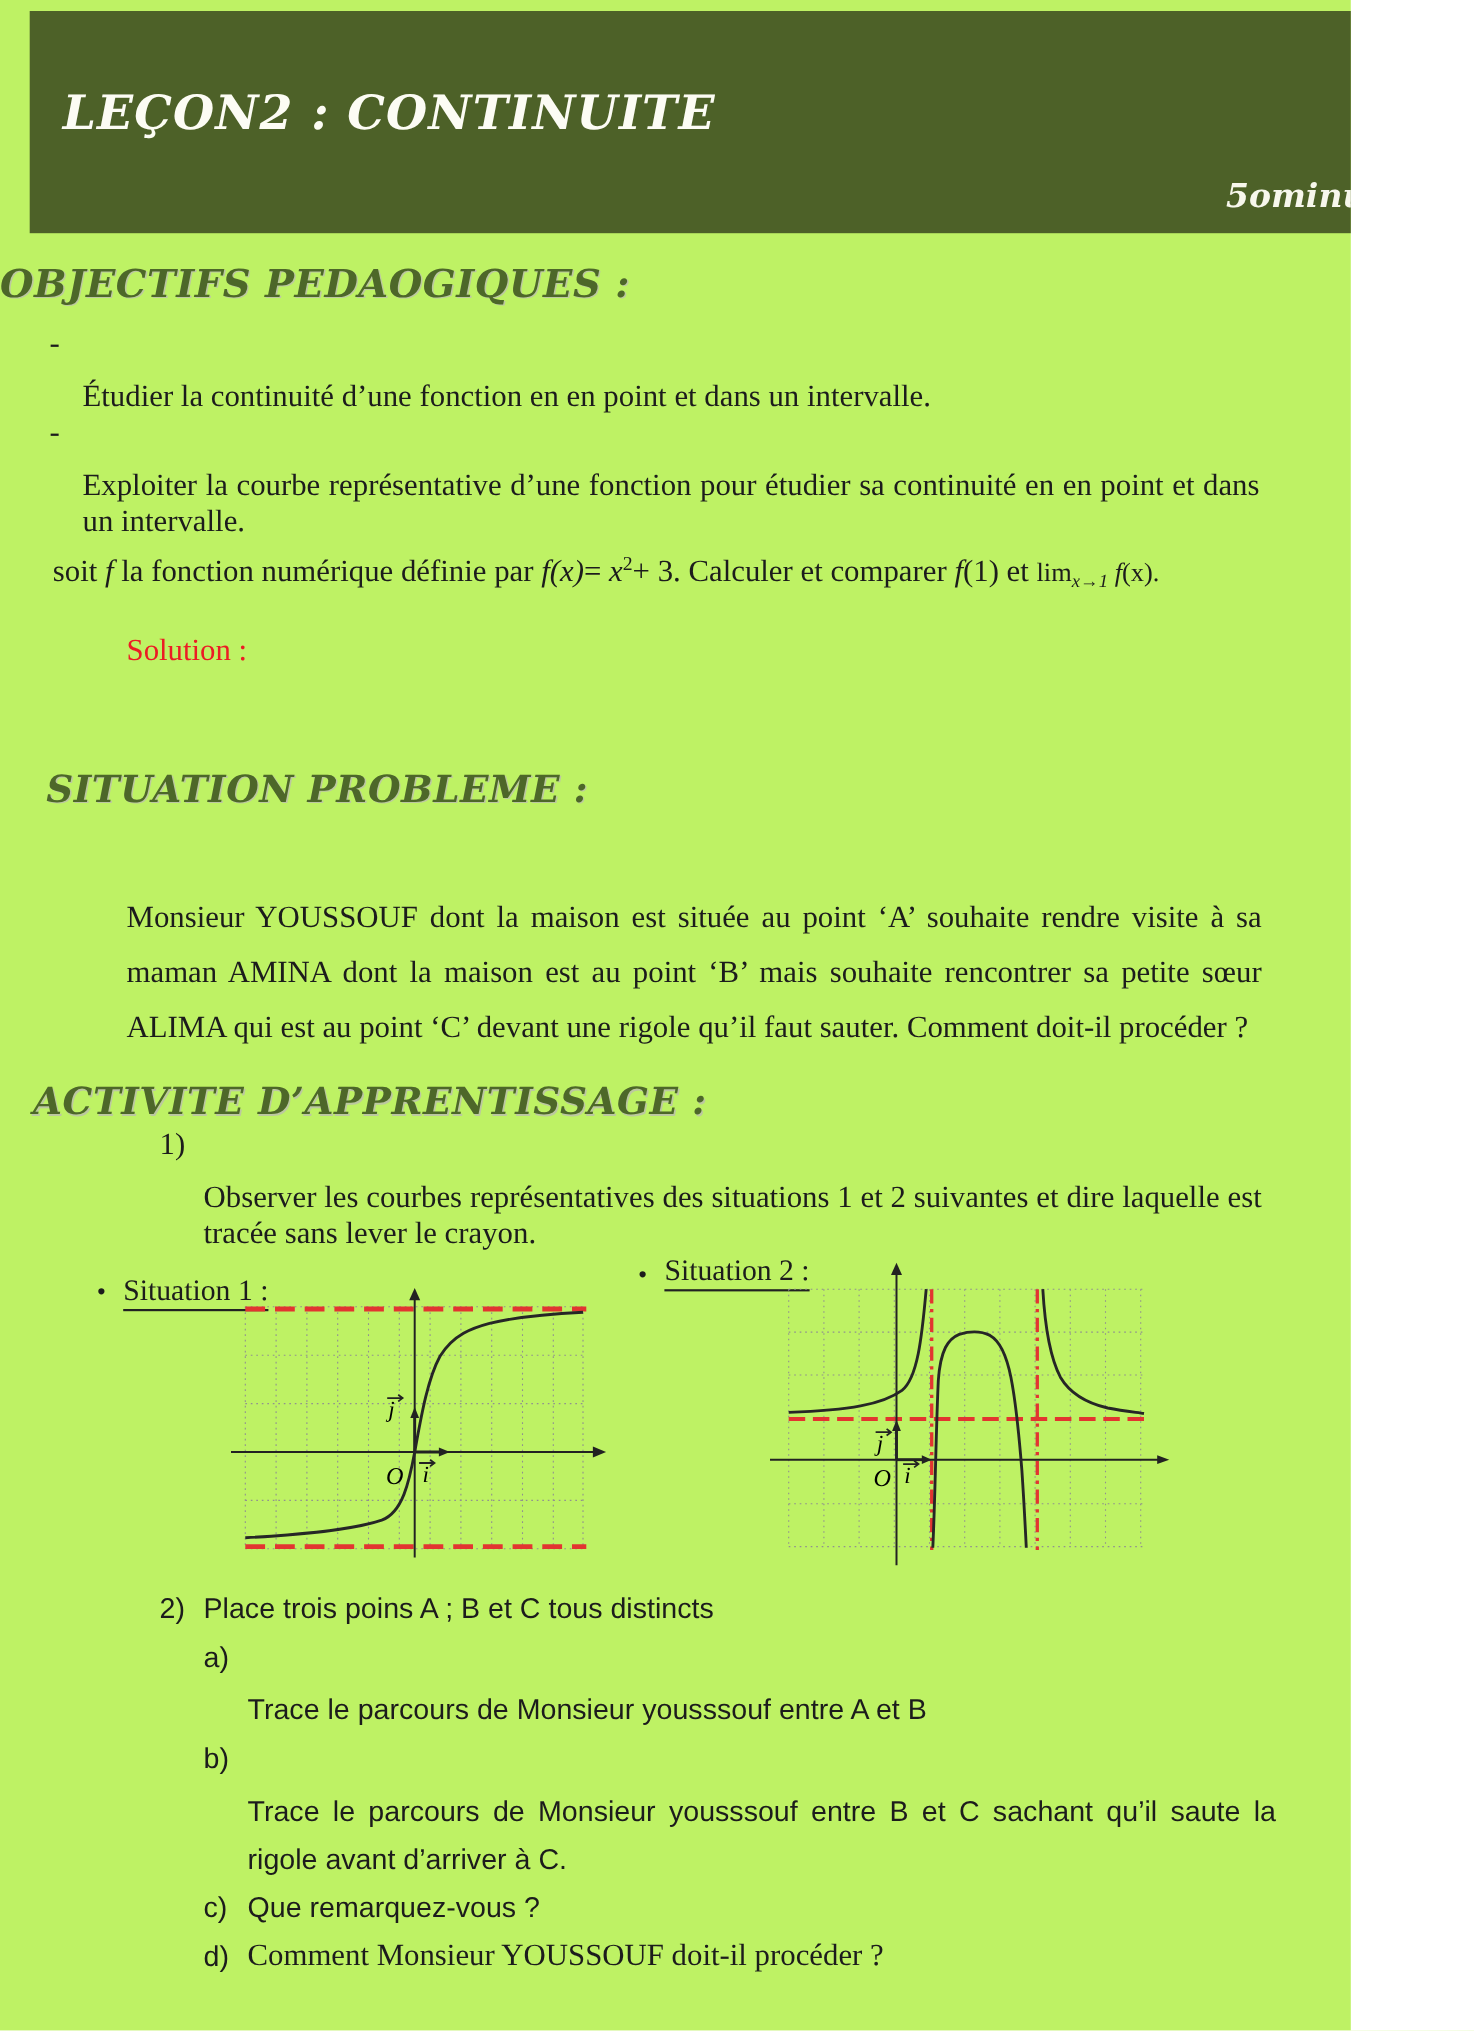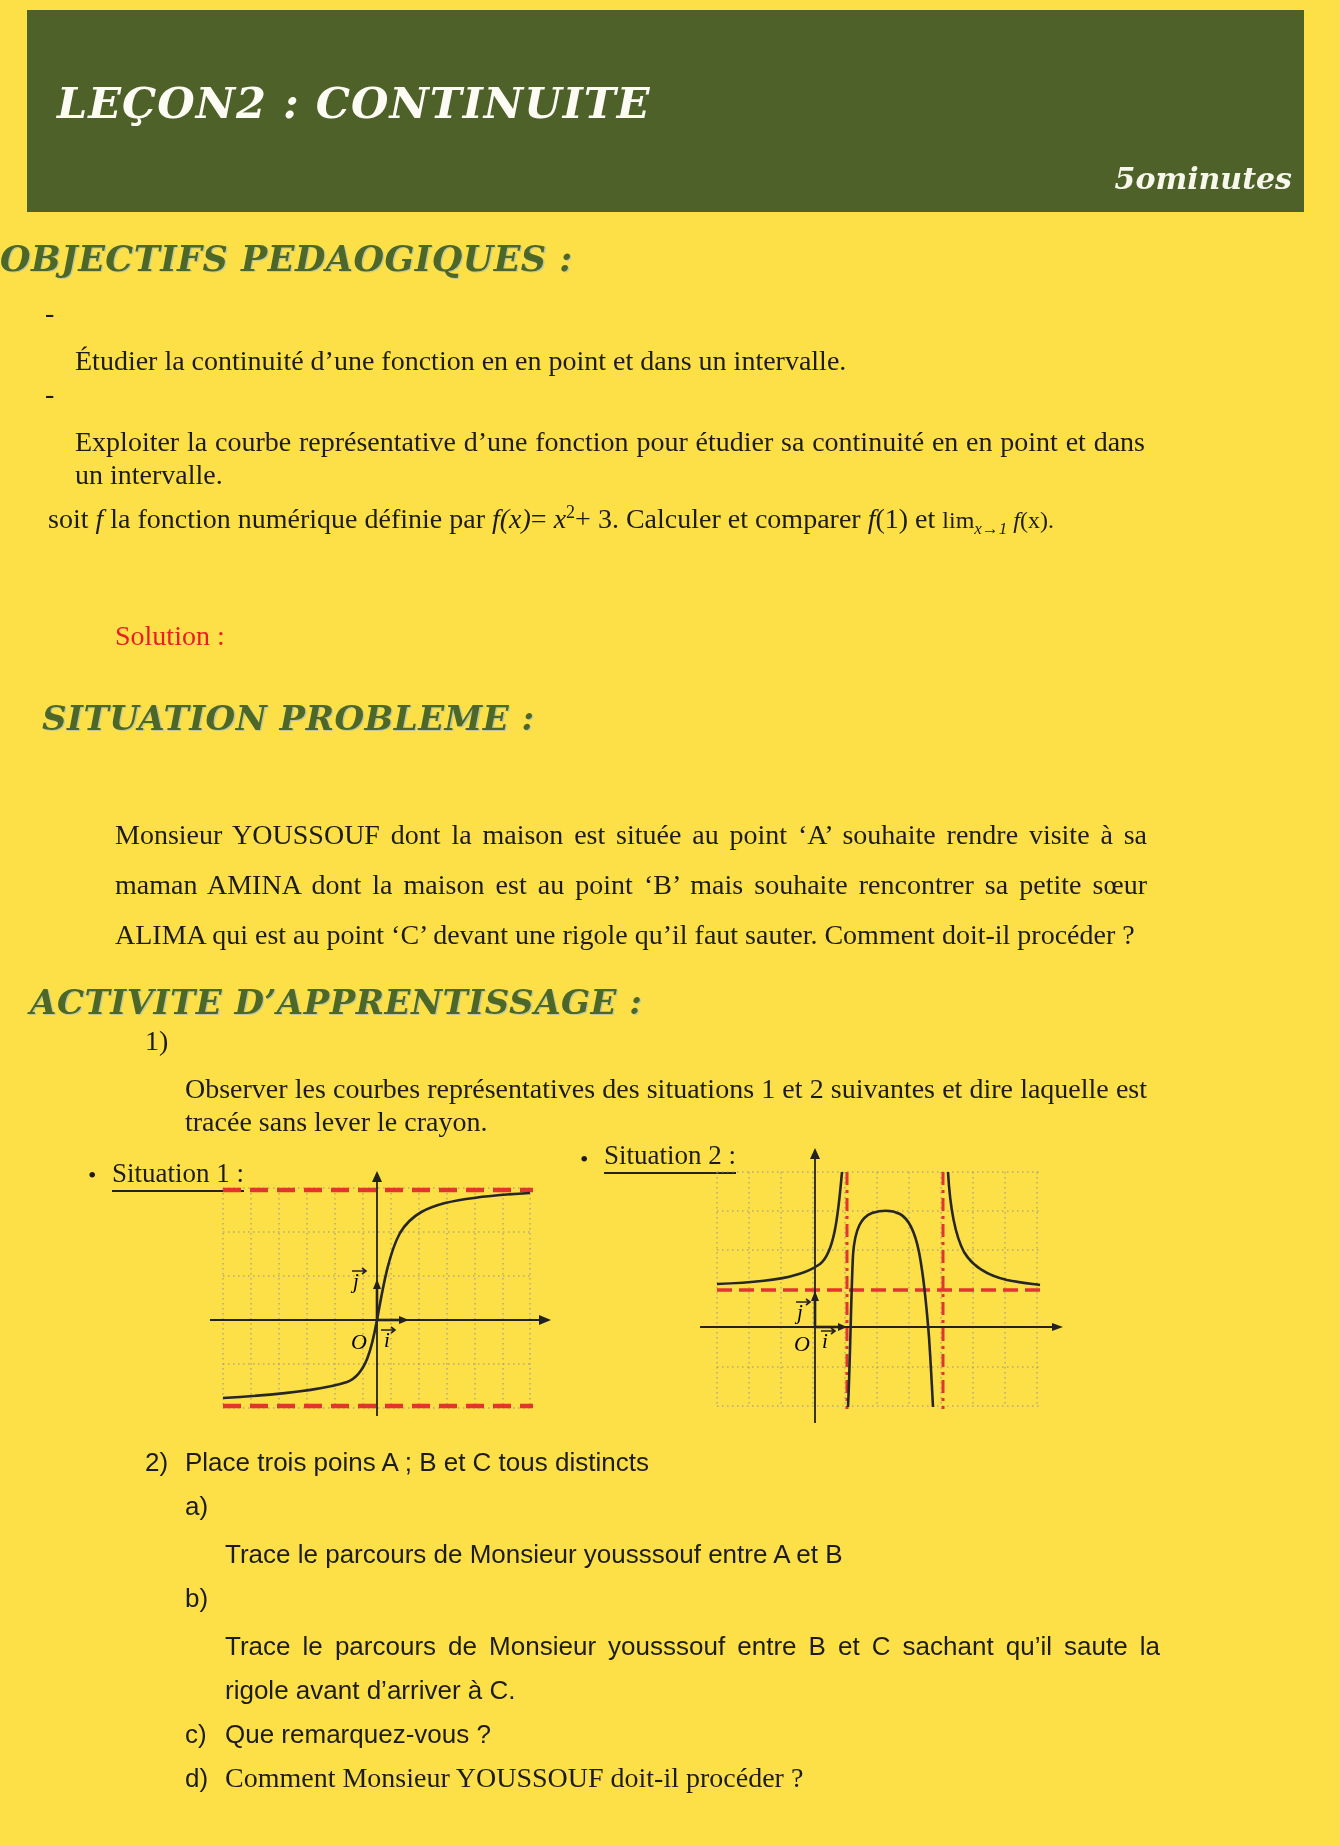--- a/index.html
+++ b/index.html
@@ -1,16 +1,16 @@
 <!DOCTYPE html>
 <html><head>
 <meta charset="utf-8">
 <style>
   html,body{margin:0;padding:0;background:#fff;}
-  #page{position:relative;width:1340px;height:1846px;background:#fde047;overflow:hidden;
+  #page{position:relative;width:1228px;height:1846px;background:#bef264;overflow:hidden;
         font-family:"Liberation Serif",serif;color:#1c1c1c;}
   .abs{position:absolute;}
   .script{font-family:"DejaVu Serif",serif;font-style:italic;font-weight:700;
           color:#4d6729;letter-spacing:.5px;text-shadow:1.3px 1.3px 0 #bcc8a0;}
   .banner{background:#4d6128;}
   .btitle{font-family:"DejaVu Serif",serif;font-style:italic;font-weight:700;
           color:#fcfcf4;letter-spacing:1px;}
   .bdur{font-family:"DejaVu Serif",serif;font-style:italic;font-weight:700;color:#f7f7ec;}
   .body-text{font-size:28px;line-height:33px;}
   .jt{text-align:justify;margin-top:48px;}
@@ -52,21 +52,21 @@
       <span class="dash">-</span>
       <div class="jt" style="flex:1;">Exploiter la courbe représentative d’une fonction pour étudier sa continuité  en en point et dans un intervalle.</div>
     </div>
   </div>
 
 
   <div class="abs mathline" style="left:48px;top:502px;">
     <span>soit </span><i>f</i><span> la fonction numérique définie par </span><i>f(x)</i><span>= </span><i>x</i><sup class="exp">2</sup><span>+ 3. Calculer et comparer </span><i>f</i><span>(1) et </span><span class="limwrap"><span>lim</span><sub>x→1</sub><i> f</i><span>(x).</span></span>
   </div>
 
-  <div class="abs red" style="left:115px;top:576px;font-size:28px;margin-top:44px;">Solution :</div>
+  <div class="abs red" style="left:115px;top:576px;font-size:28px;">Solution :</div>
 
 
   <div class="abs para jt" style="left:115px;top:762px;width:1032px;">Monsieur YOUSSOUF dont la maison est située au point ‘A’ souhaite  rendre visite à sa maman AMINA  dont la maison est au point ‘B’  mais  souhaite rencontrer sa petite sœur  ALIMA qui est au point ‘C’  devant une rigole qu’il faut sauter. Comment doit-il procéder ?</div>
 
   <div class="abs script" style="left:42px;top:698px;font-size:34px;">SITUATION PROBLEME :</div>
 
   <div class="abs script" style="left:30px;top:982px;font-size:34px;">ACTIVITE D’APPRENTISSAGE :</div>
 
   <div class="abs flexrow body-text" style="left:145px;top:1024px;width:1002px;">
     <span class="num">1)</span>

